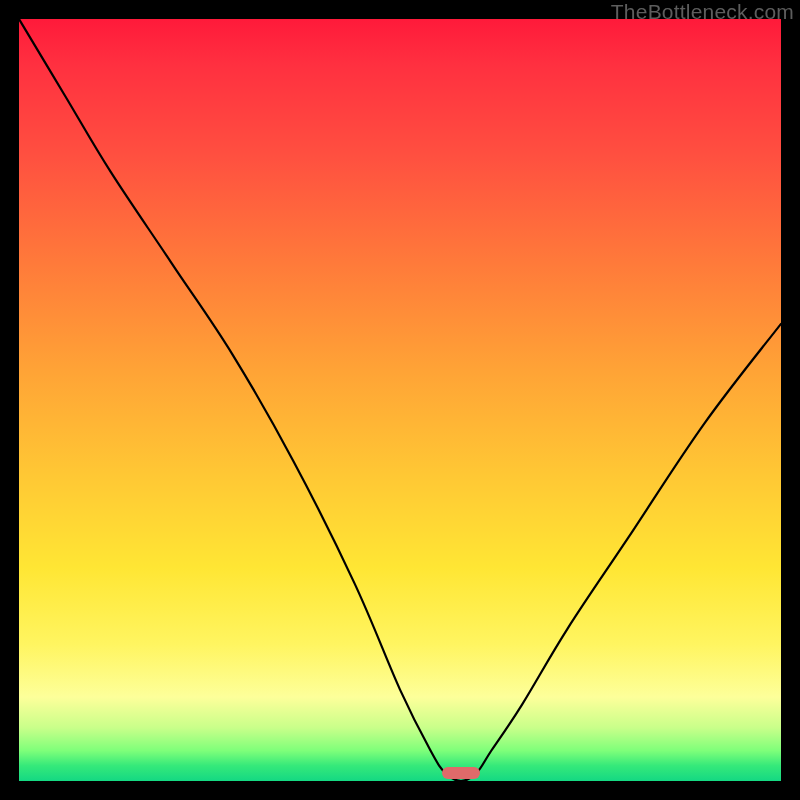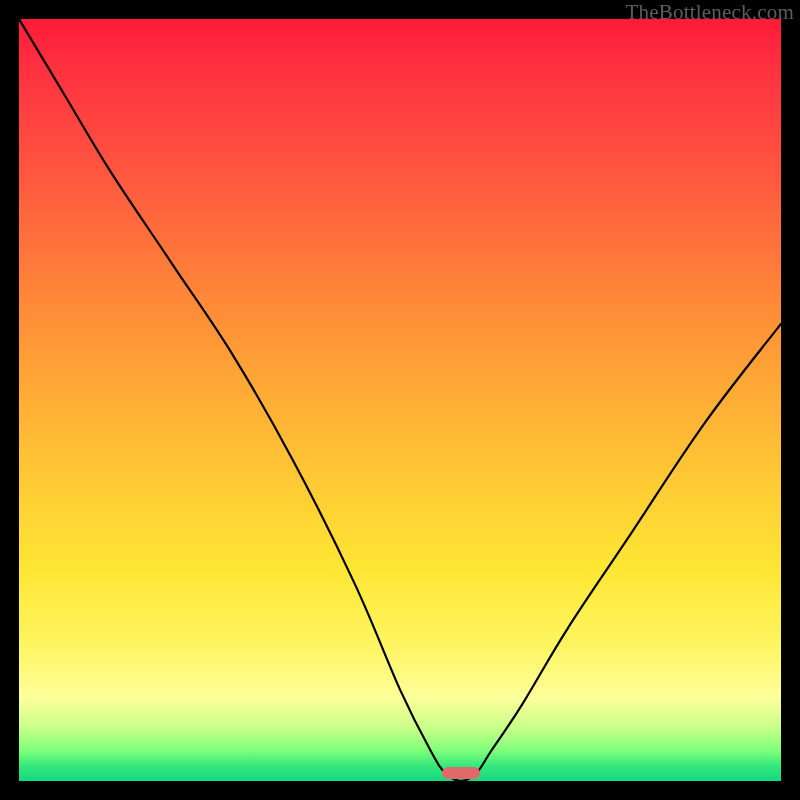--- a/index.html
+++ b/index.html
@@ -9,21 +9,20 @@
     height: 800px;
     overflow: hidden;
     background: #000;
     font-family: Arial, Helvetica, sans-serif;
   }
   .frame {
     position: relative;
     width: 800px;
     height: 800px;
     background: #000;
-    font-family: Liberation Serif, serif;
   }
   .plot-area {
     position: absolute;
     left: 19px;
     top: 19px;
     width: 762px;
     height: 762px;
     
     background: linear-gradient(
       to bottom,

